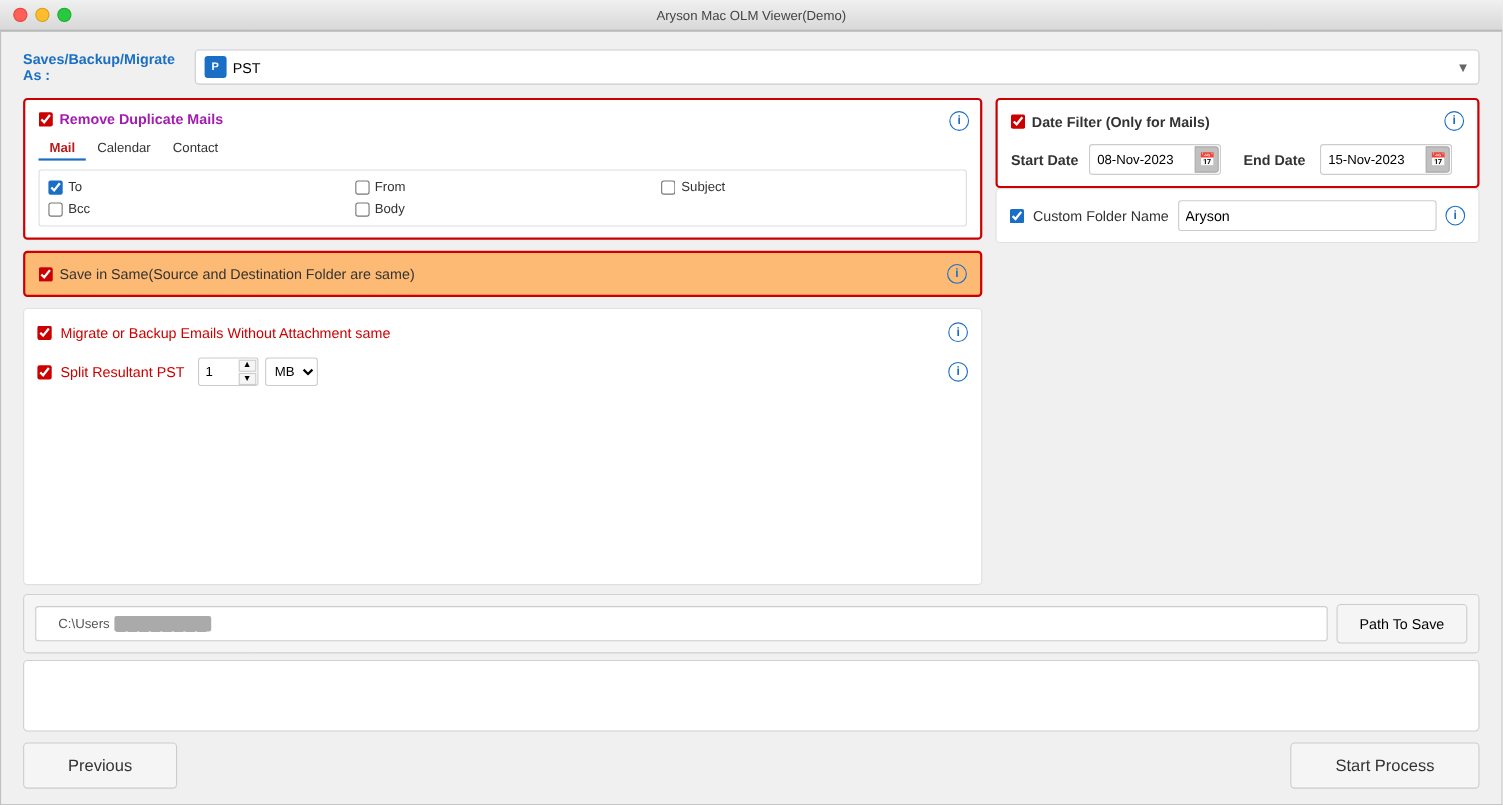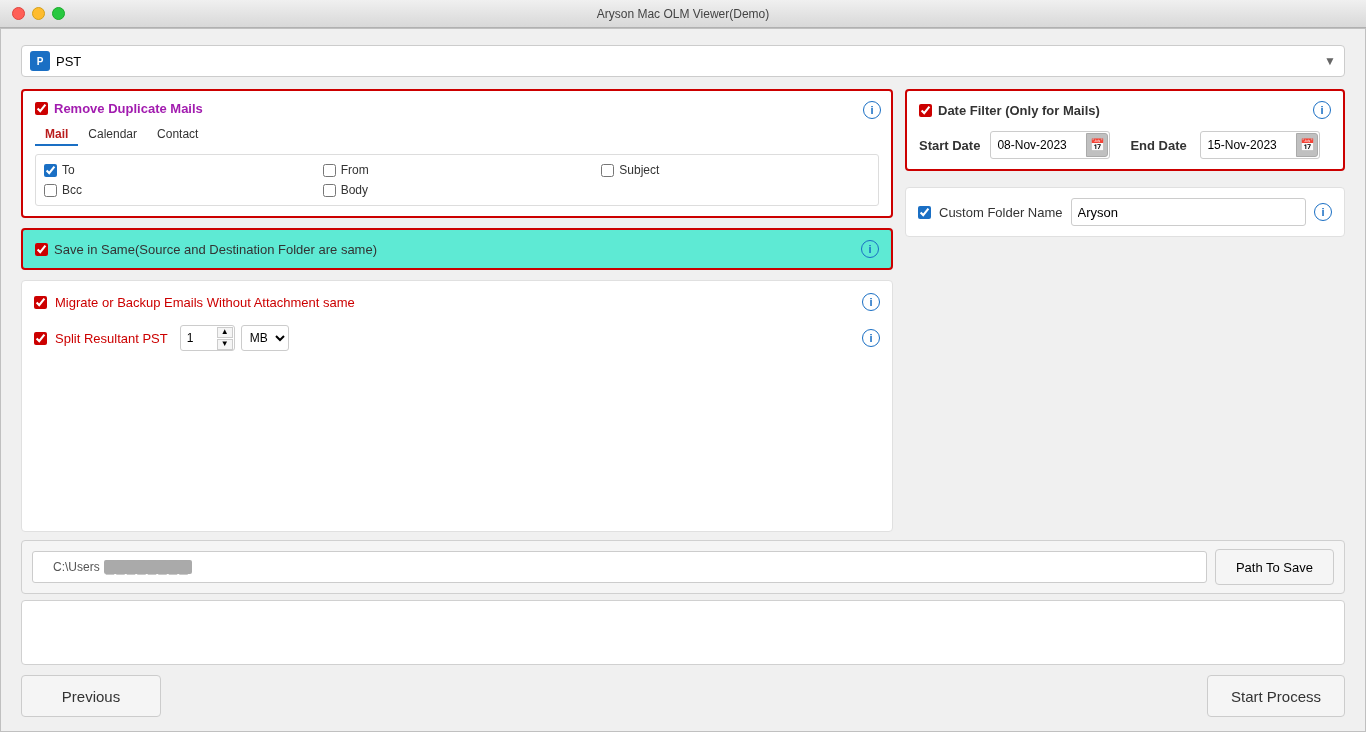--- a/index.html
+++ b/index.html
@@ -138,21 +138,21 @@
     .left-panel {
       flex: 1;
       display: flex;
       flex-direction: column;
       gap: 10px;
     }
     .right-panel {
       width: 440px;
       display: flex;
       flex-direction: column;
-      gap: 16px;
+      gap: 0;
     }
     .bordered-box {
       border: 2px solid #cc0000;
       border-radius: 4px;
       padding: 10px 12px;
       background: #fff;
       position: relative;
     }
     .section-title-check {
       display: flex;
@@ -215,21 +215,21 @@
       font-size: 12px;
       color: #333;
     }
     .check-item input[type="checkbox"] {
       cursor: pointer;
     }
     .save-same-box {
       border: 2px solid #cc0000;
       border-radius: 4px;
       padding: 10px 12px;
-      background: #5eead4;
+      background: #fdba74;
       display: flex;
       align-items: center;
       gap: 6px;
       position: relative;
     }
     .save-same-label {
       font-size: 13px;
       font-weight: 500;
       color: #333;
     }
@@ -435,21 +435,21 @@
       height: 42px;
       border: 1px solid #ccc;
       border-radius: 4px;
       background: #f5f5f5;
       font-size: 15px;
       font-weight: 500;
       cursor: pointer;
       color: #333;
     }
     .start-btn {
-      width: 138px;
+      width: 172px;
       height: 42px;
       border: 1px solid #ccc;
       border-radius: 4px;
       background: #f5f5f5;
       font-size: 15px;
       font-weight: 500;
       cursor: pointer;
       color: #333;
     }
     .check-red {
@@ -468,20 +468,21 @@
     <button class="tb-btn minimize"></button>
     <button class="tb-btn maximize"></button>
   </div>
   <span class="title-bar-text">Aryson Mac OLM Viewer(Demo)</span>
 </div>
 
 <div class="main-window">
 
 
   <div class="saves-row">
+    <span class="saves-label">Saves/Backup/Migrate As :</span>
     <div class="pst-select-display">
       <span class="pst-icon">P</span>
       <span>PST</span>
       <span class="chevron-down">▼</span>
     </div>
   </div>
 
   <div class="content-area">
 
     <div class="left-panel">

